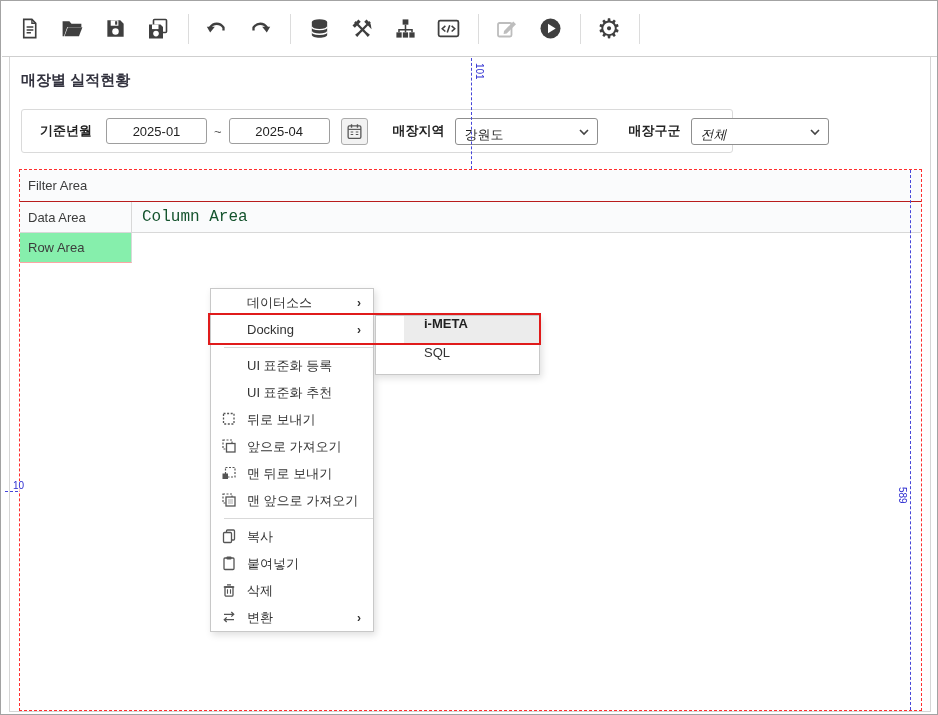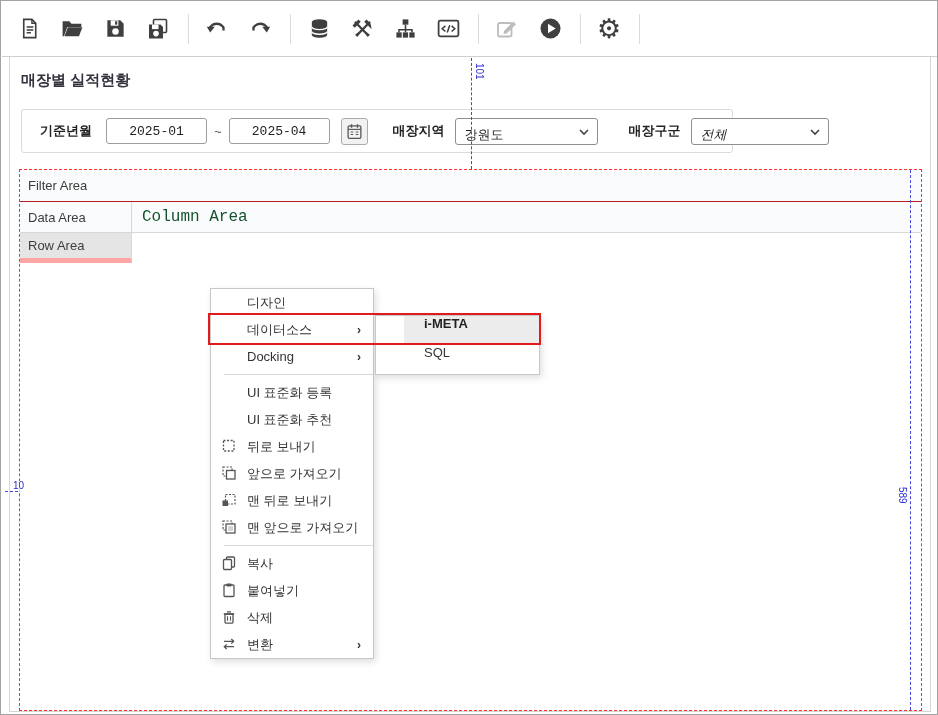--- a/index.html
+++ b/index.html
@@ -23,39 +23,39 @@
   .panel{position:absolute;left:8px;top:56px;width:922px;height:655px;
     border:1px solid #d6d6d6;border-top:none;background:#fff;}
   .page-title{position:absolute;left:20px;top:70px;font-size:15px;font-weight:bold;color:#33333f;}
   
   .filterbar{position:absolute;left:20px;top:108px;width:712px;height:44px;
     border:1px solid #dadada;border-radius:3px;background:#fff;
     display:flex;align-items:center;padding-left:18px;font-size:13px;}
   .flabel{font-weight:bold;color:#222;flex:none;}
   .finput{width:101px;height:26px;border:1px solid #9e9e9e;border-radius:3px;
     text-align:center;font-size:13px;color:#222;flex:none;
-    font-family:Liberation Mono, monospace;}
+    font-family:Liberation Sans, sans-serif;}
   .tilde{margin:0 7px;color:#555;flex:none;}
   .calbtn{width:27px;height:27px;border:1px solid #ababab;border-radius:3px;background:#f2f2f2;
     display:flex;align-items:center;justify-content:center;margin-left:11px;cursor:pointer;flex:none;}
   .fselect{height:27px;border:1px solid #8f8f8f;border-radius:3px;background:#fff;
     display:flex;align-items:center;padding:8px 22px 0 9px;position:relative;cursor:pointer;
     font-size:13px;color:#222;flex:none;}
   .fselect .chev{position:absolute;right:8px;top:10px;}
   
   .design{position:absolute;left:18px;top:168px;width:903px;height:542px;
     border:1px dashed #ff2d2d;background:#fff;z-index:1;}
   .d-row1{height:32px;background:#fafbfc;border-bottom:1px solid #b91c1c;
     display:flex;align-items:center;padding-left:8px;font-size:13px;color:#3c3c3c;}
   .d-row2{height:31px;display:flex;border-bottom:1px solid #d8d8d8;background:#fafbfc;}
   .d-cell-left{width:112px;border-right:1px solid #d8d8d8;display:flex;align-items:center;
     padding-left:8px;font-size:13px;color:#3c3c3c;flex:none;}
   .d-cell-rest{flex:1;display:flex;align-items:center;padding-left:10px;font-size:16px;color:#14532d;font-family:Liberation Mono, monospace;}
   .d-row3{height:30px;display:flex;}
-  .d-row3 .d-cell-left{border-bottom:5px solid #fca5a5;background:#e5e5e5;}
+  .d-row3 .d-cell-left{border-bottom:1px solid #fca5a5;background:#86efac;}
   
   .guide{position:absolute;z-index:2;pointer-events:none;}
   .gv{border-left:1px dashed #4646d9;width:0;}
   .gh{border-top:1px dashed #4646d9;height:0;}
   .glabel{position:absolute;z-index:2;color:#2d2dd0;font-size:10px;line-height:1;
     background:rgba(255,255,255,.75);pointer-events:none;}
   .gvert{writing-mode:vertical-rl;}
   
   .menu{position:absolute;left:209px;top:287px;width:164px;background:#fff;
     border:1px solid #c8c8c8;box-shadow:2px 3px 7px rgba(0,0,0,.13);z-index:5;font-size:13px;}
@@ -256,23 +256,20 @@
   <div class="glabel gvert" style="left:473px;top:62px;">101</div>
 
   <div class="guide gv" style="left:909px;top:169px;height:540px;"></div>
   <div class="glabel gvert" style="left:896px;top:486px;">589</div>
 
   <div class="guide gh" style="left:4px;top:490px;width:13px;"></div>
   <div class="glabel" style="left:12px;top:480px;">10</div>
 
   <div class="menu">
     <div class="mitem">
-      <span>디자인</span>
-    </div>
-    <div class="mitem">
       <span>데이터소스</span>
       <span class="marrow">›</span>
     </div>
     <div class="mitem">
       <span>Docking</span>
       <span class="marrow">›</span>
     </div>
     <div class="msep"></div>
     <div class="mitem">
       <span>UI 표준화 등록</span>

